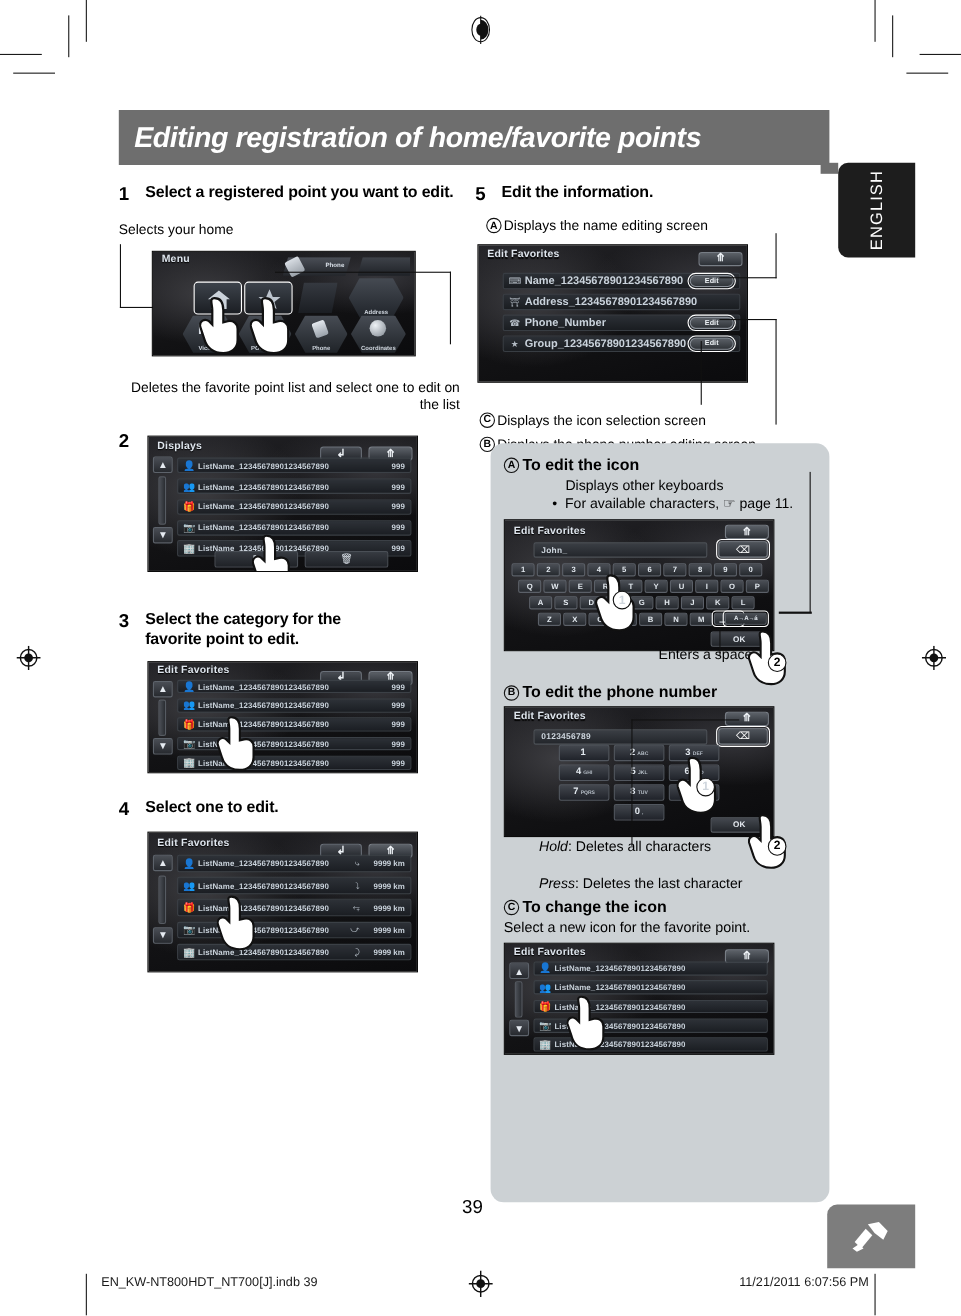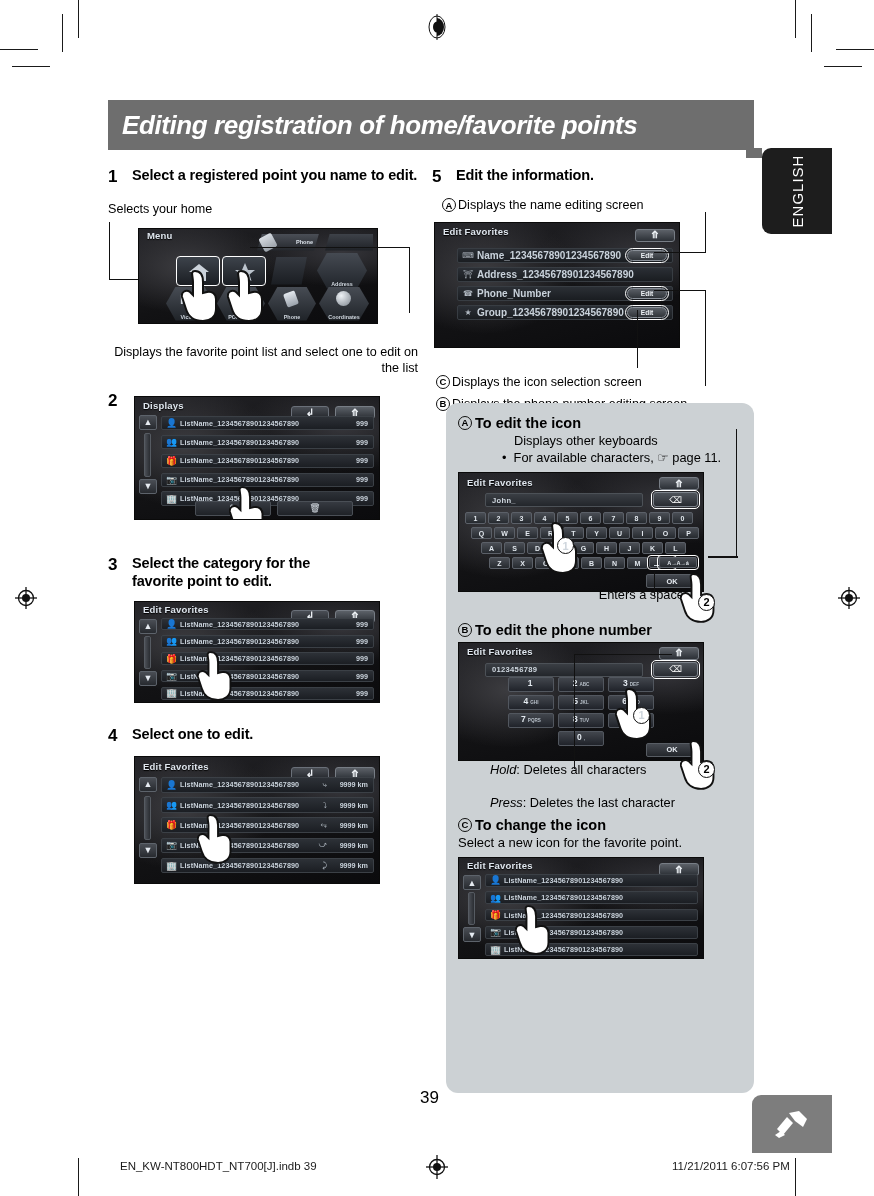--- a/index.html
+++ b/index.html
@@ -315,21 +315,21 @@
   <div class="title-bar">
     <div class="title">Editing registration of home/favorite points</div>
   </div>
 
   <div class="cols">
 
     <div class="col-left">
 
       <div class="step">
         <div class="step-num">1</div>
-        <div class="step-txt">Select a registered point you name to edit.</div>
+        <div class="step-txt">Select a registered point you want to edit.</div>
       </div>
 
       <div class="cap" style="margin-top:14px;">Selects your home</div>
 
       <div style="position:relative;height:0;">
         <div class="ln" style="left:1px;top:4px;width:1.4px;height:58px;"></div>
         <div class="ln" style="left:1px;top:61px;width:48px;height:1.4px;"></div>
       </div>
 
       <div class="shot" style="margin:10px 0 0 30px; width:240px; height:96px;">
@@ -437,21 +437,21 @@
             <path d="M14 2 C20 2 22 7 22 13 L22 24 L26 23 C31 22 35 25 35 30 L35 40 C35 48 29 52 22 52 C13 52 7 47 5 40 L1 28 C0 23 5 20 9 23 L12 26 L12 13 C12 7 9 2 14 2 Z" fill="#fff" stroke="#111" stroke-width="2"></path>
           </svg>
         </div>
       </div>
 
       <div style="position:relative;height:0;">
         <div class="ln" style="left:142px;top:-77px;width:160px;height:1.4px;"></div>
         <div class="ln" style="left:301px;top:-77px;width:1.4px;height:66px;"></div>
       </div>
 
-      <div class="cap cap-right" style="margin-top:20px;width:310px;">Displays the favorite point list and select one to edit on the list</div>
+      <div class="cap cap-right" style="margin-top:20px;width:310px;">Deletes the favorite point list and select one to edit on the list</div>
 
       <div class="step" style="margin-top:14px;">
         <div class="step-num">2</div>
       </div>
 
       <div class="shot" style="margin:-16px 0 0 26px;width:246px;height:124px;">
         <div class="hdr">
           <div class="hdr-t">Displays</div>
         </div>
         <div class="btn-ret">
@@ -942,14 +942,14 @@
 <div class="pagenum">39</div>
 
 <div class="corner-badge">
   <svg width="38" height="30" viewBox="0 0 38 30">
     <path d="M4 20 L14 8 L20 14 L10 26 Z" fill="#fff"></path>
     <path d="M16 4 L26 2 L34 10 L30 18 L22 12 Z" fill="#fff"></path>
     <path d="M2 26 L8 22 L12 26 L6 29 Z" fill="#fff"></path>
   </svg>
 </div>
 
-<div class="footer-txt" style="left:120px;top:1160px;">EN_KW-NT800HDT_NT700[J].indb   39</div>
+<div class="footer-txt" style="left:92px;top:1160px;">EN_KW-NT800HDT_NT700[J].indb   39</div>
 <div class="footer-txt" style="left:672px;top:1160px;">11/21/2011   6:07:56 PM</div>
 
 </body></html>

